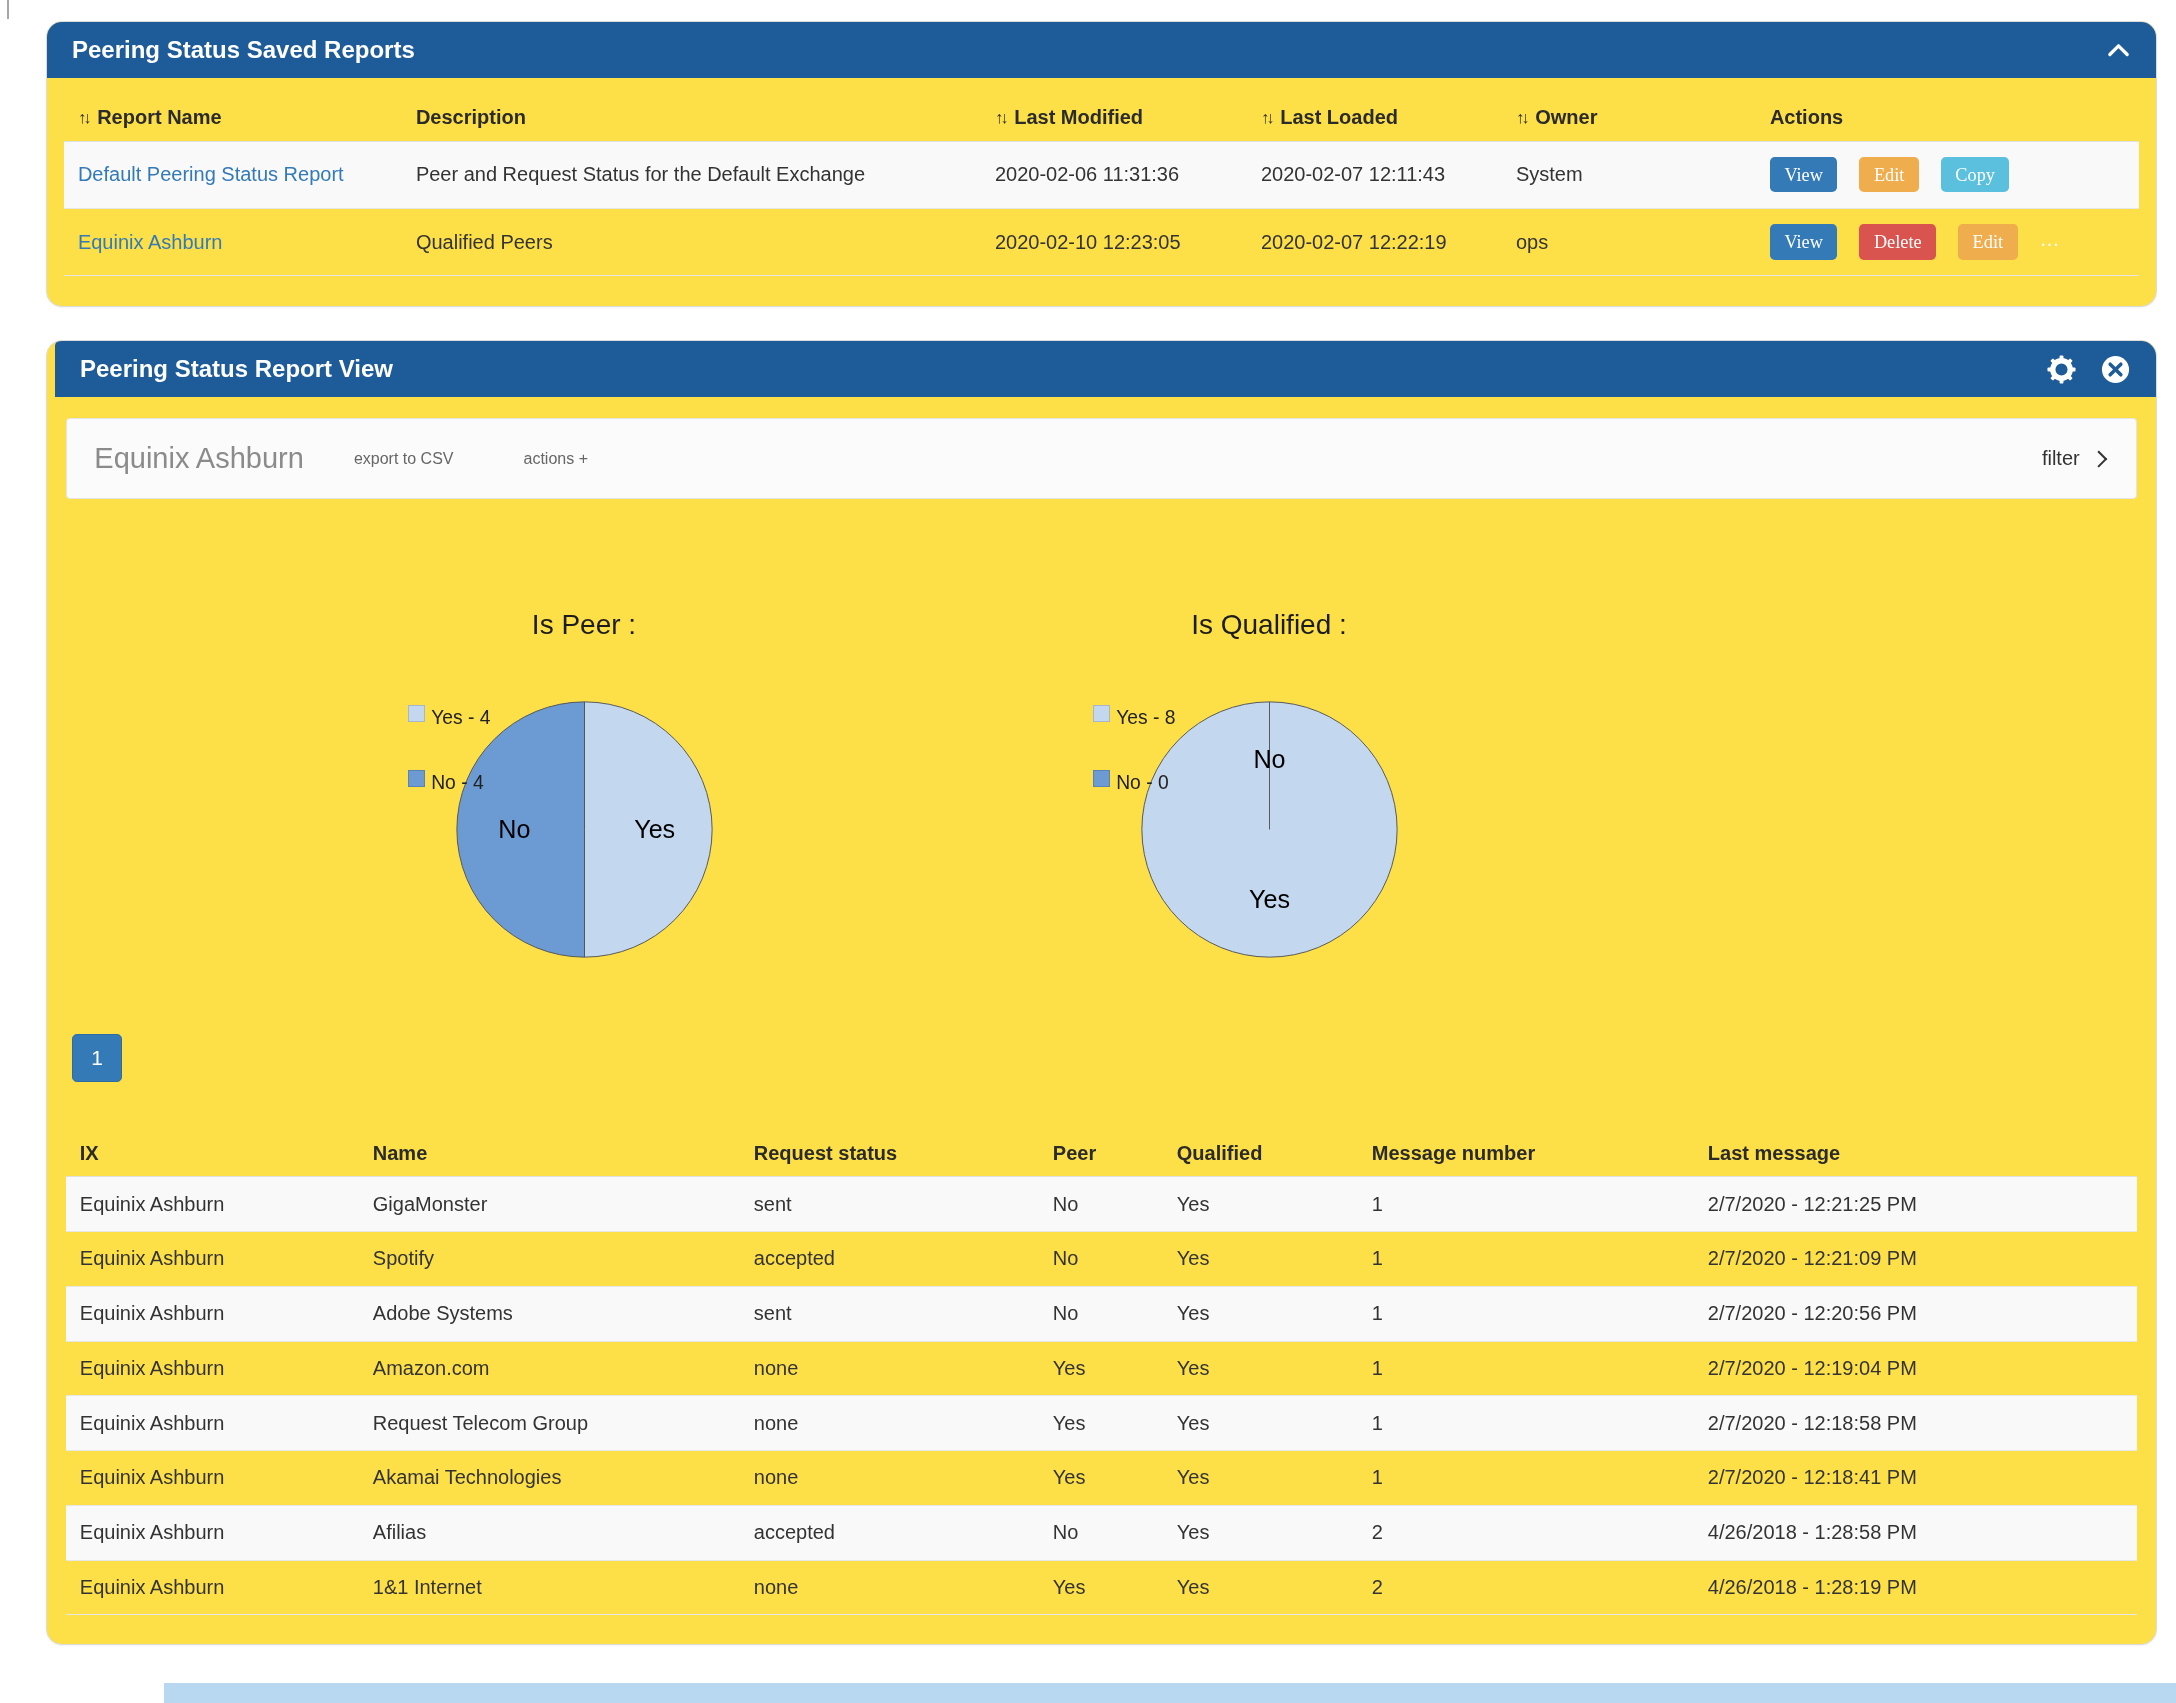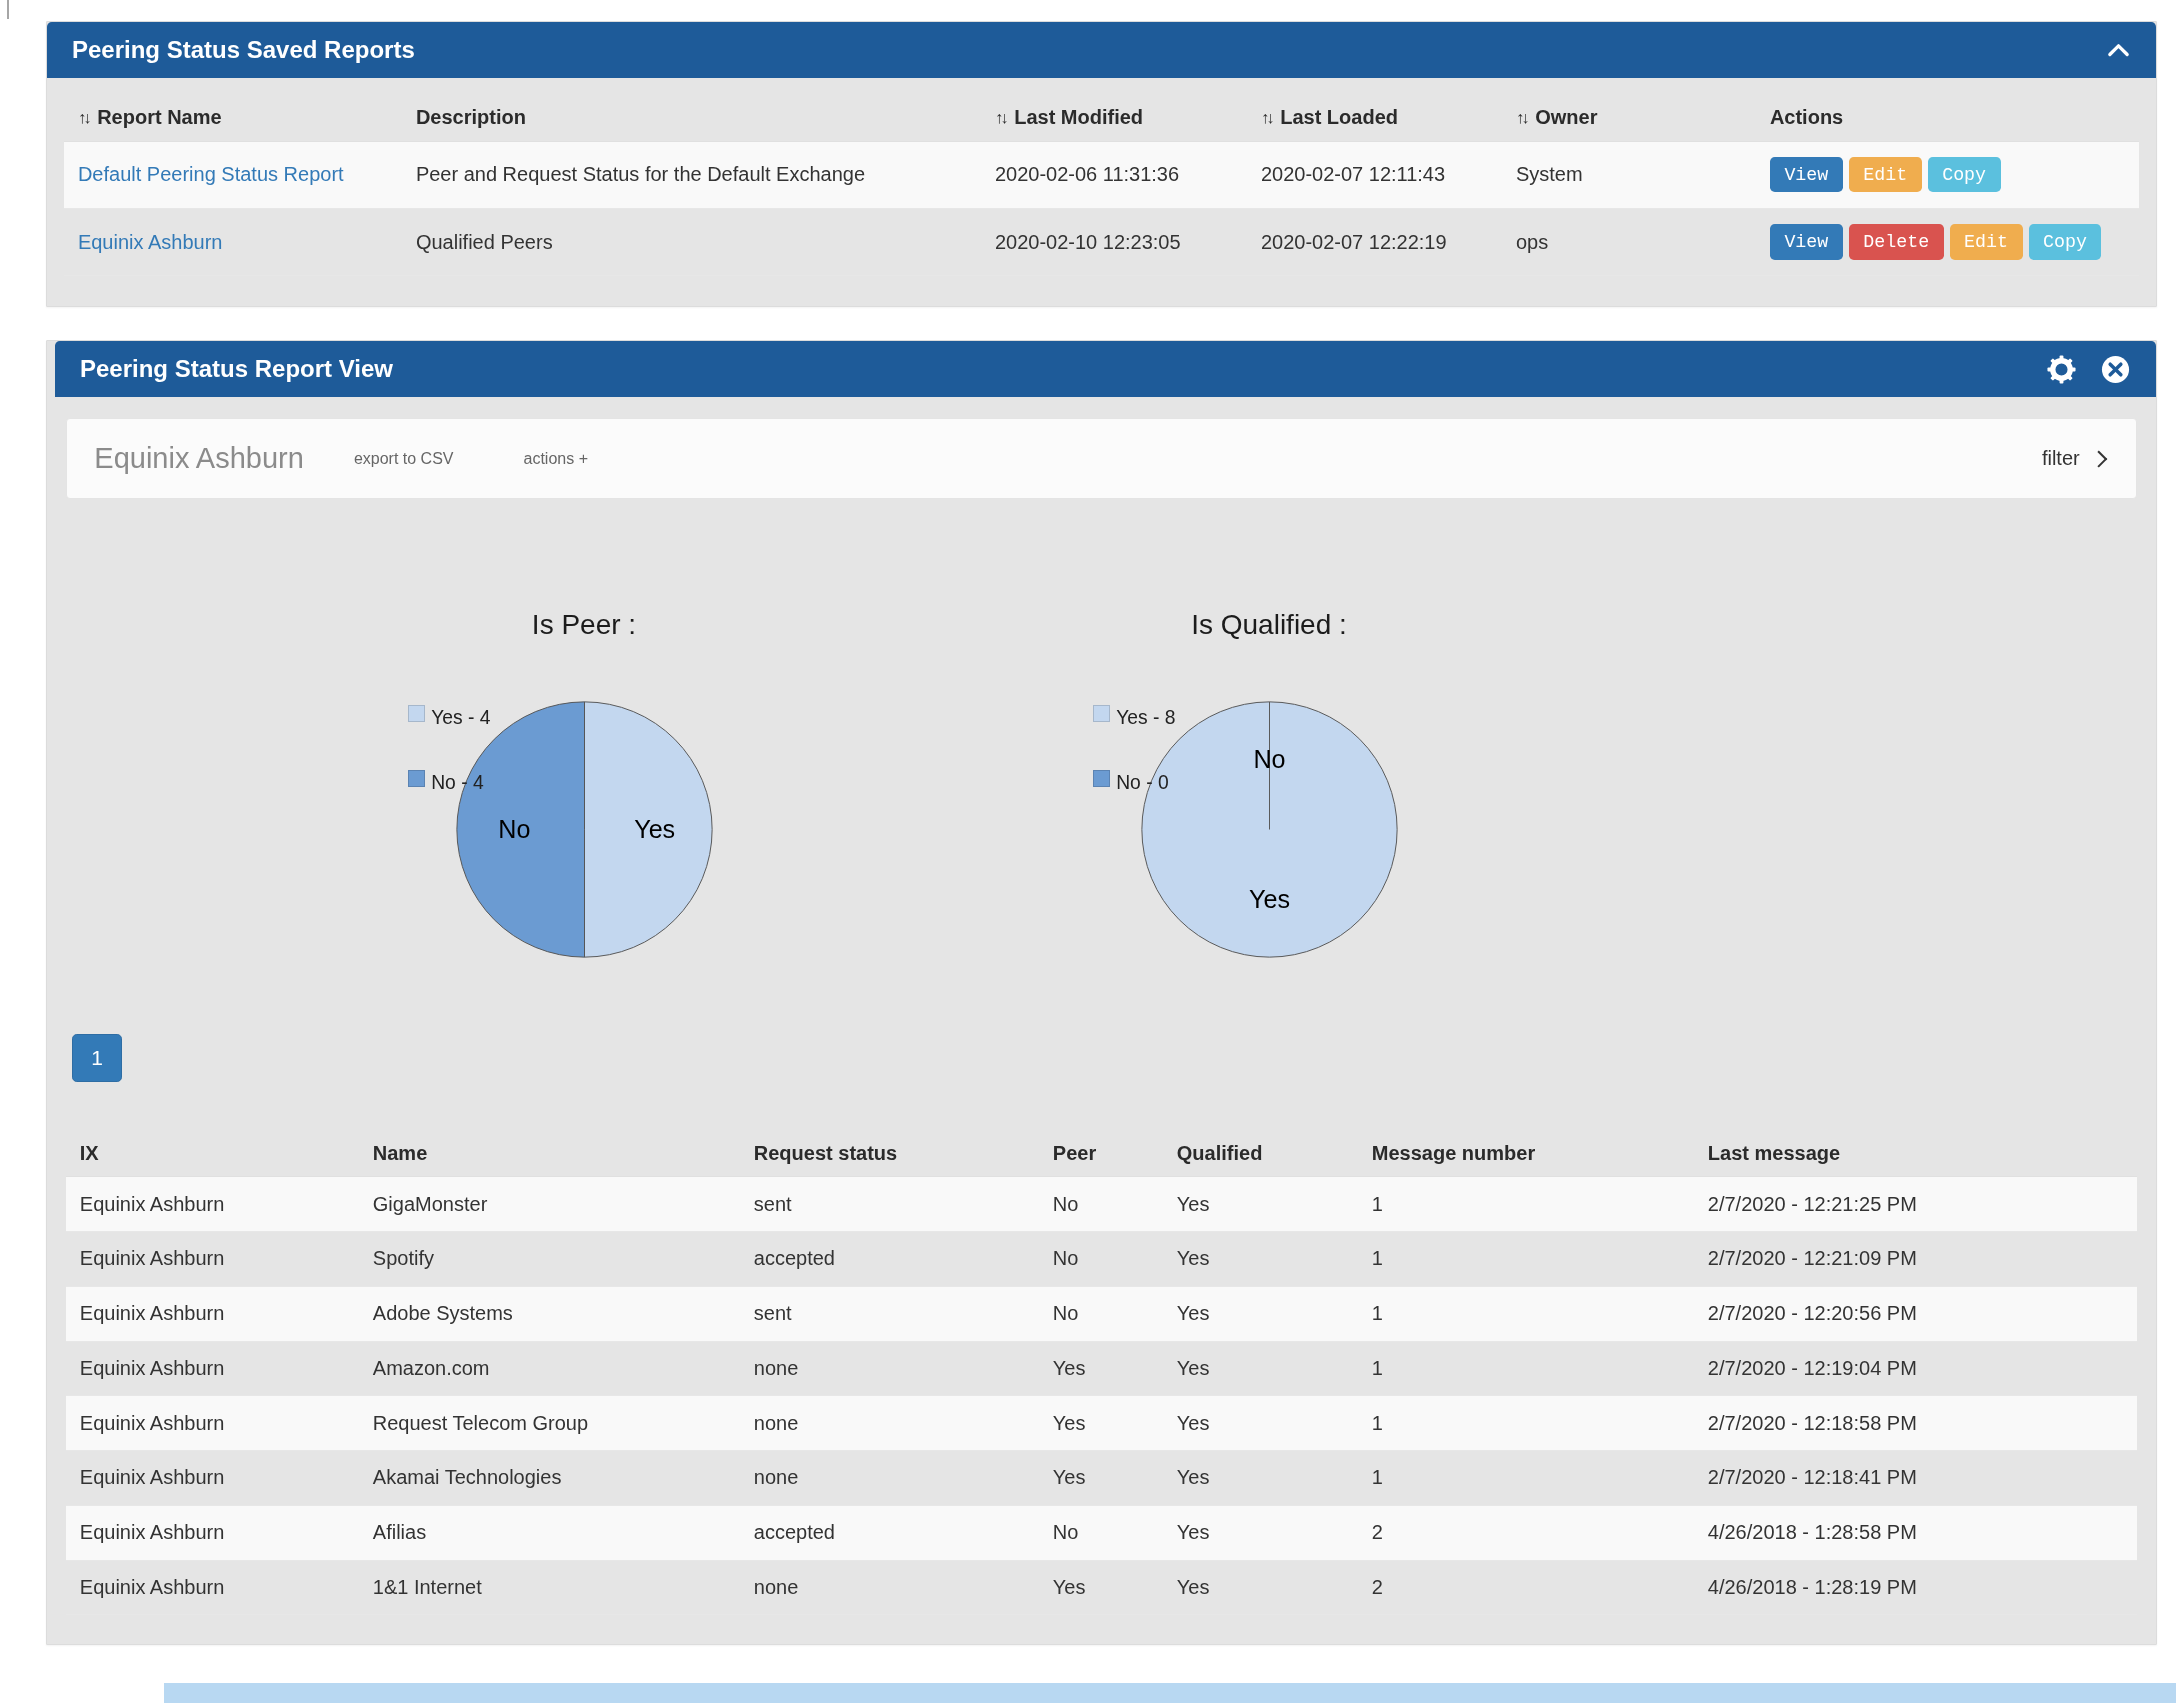--- a/index.html
+++ b/index.html
@@ -12,22 +12,22 @@
   html,body{margin:0;padding:0;}
   body{
     width:2176px;height:1703px;position:relative;overflow:hidden;
     background:#ffffff;color:#333;
     font-family:"Liberation Sans","DejaVu Sans",sans-serif;
     font-size:19.3px;
   }
   .left-tick{position:absolute;left:6.8px;top:0;width:1.9px;height:19.3px;background:#a6a6a6;}
 
   .panel{
-    position:absolute;left:46px;width:2111px;background:#e5e5e5;
-    border:1px solid #dcdcdc;border-radius:1px;
+    position:absolute;left:46px;width:2111px;background:#fde047;
+    border:1px solid #dcdcdc;border-radius:16px;
     box-shadow:0 1px 1.9px rgba(0,0,0,.05);
   }
   .panel1{top:21px;height:286px;overflow:hidden;}
   .panel2{top:340px;height:1305px;overflow:hidden;padding-left:8px;}
 
   .panel-hd{
     height:56px;background:var(--c-header);color:#fff;
     display:flex;align-items:center;padding:0 25px;
     border-radius:4.8px 4.8px 0 0;font-size:24px;font-weight:600;
   }
@@ -43,22 +43,22 @@
   .tbl td{
     font-size:20px;padding:15.4px 13.5px;border-top:1px solid #e7e7e7;
     white-space:nowrap;overflow:hidden;text-overflow:ellipsis;
   }
   .tbl tbody tr:nth-child(odd){background:#f9f9f9;}
   .tbl tbody tr:last-child td{border-bottom:1px solid #e7e7e7;}
   .sort-ico{font-size:16.4px;letter-spacing:-2.9px;margin-right:8.7px;position:relative;top:-1px;color:#2b2b2b;}
   .lnk{color:var(--c-link);text-decoration:none;cursor:pointer;}
   .abtn{
     display:inline-block;border:none;border-radius:4.8px;cursor:pointer;
-    color:#fff;font-size:18.3px;padding:7.7px 14.5px;margin-right:6px;
-    font-family:Liberation Mono, monospace;line-height:1.1;
+    color:#fff;font-size:18.3px;padding:7.7px 14.5px;margin-right:22px;
+    font-family:Liberation Serif, serif;line-height:1.1;
   }
   .panel1-body{padding:15.4px 17.4px 0 17.4px;}
 
   
   .well{
     position:absolute;top:77px;left:19.3px;right:19.3px;height:81px;
     background:#fbfbfb;border:1px solid #e4e4e4;border-radius:3.9px;
     display:flex;align-items:center;padding:0 27px;
   }
   .report-name{font-size:29px;color:#8b8b8b;margin-right:50px;}

